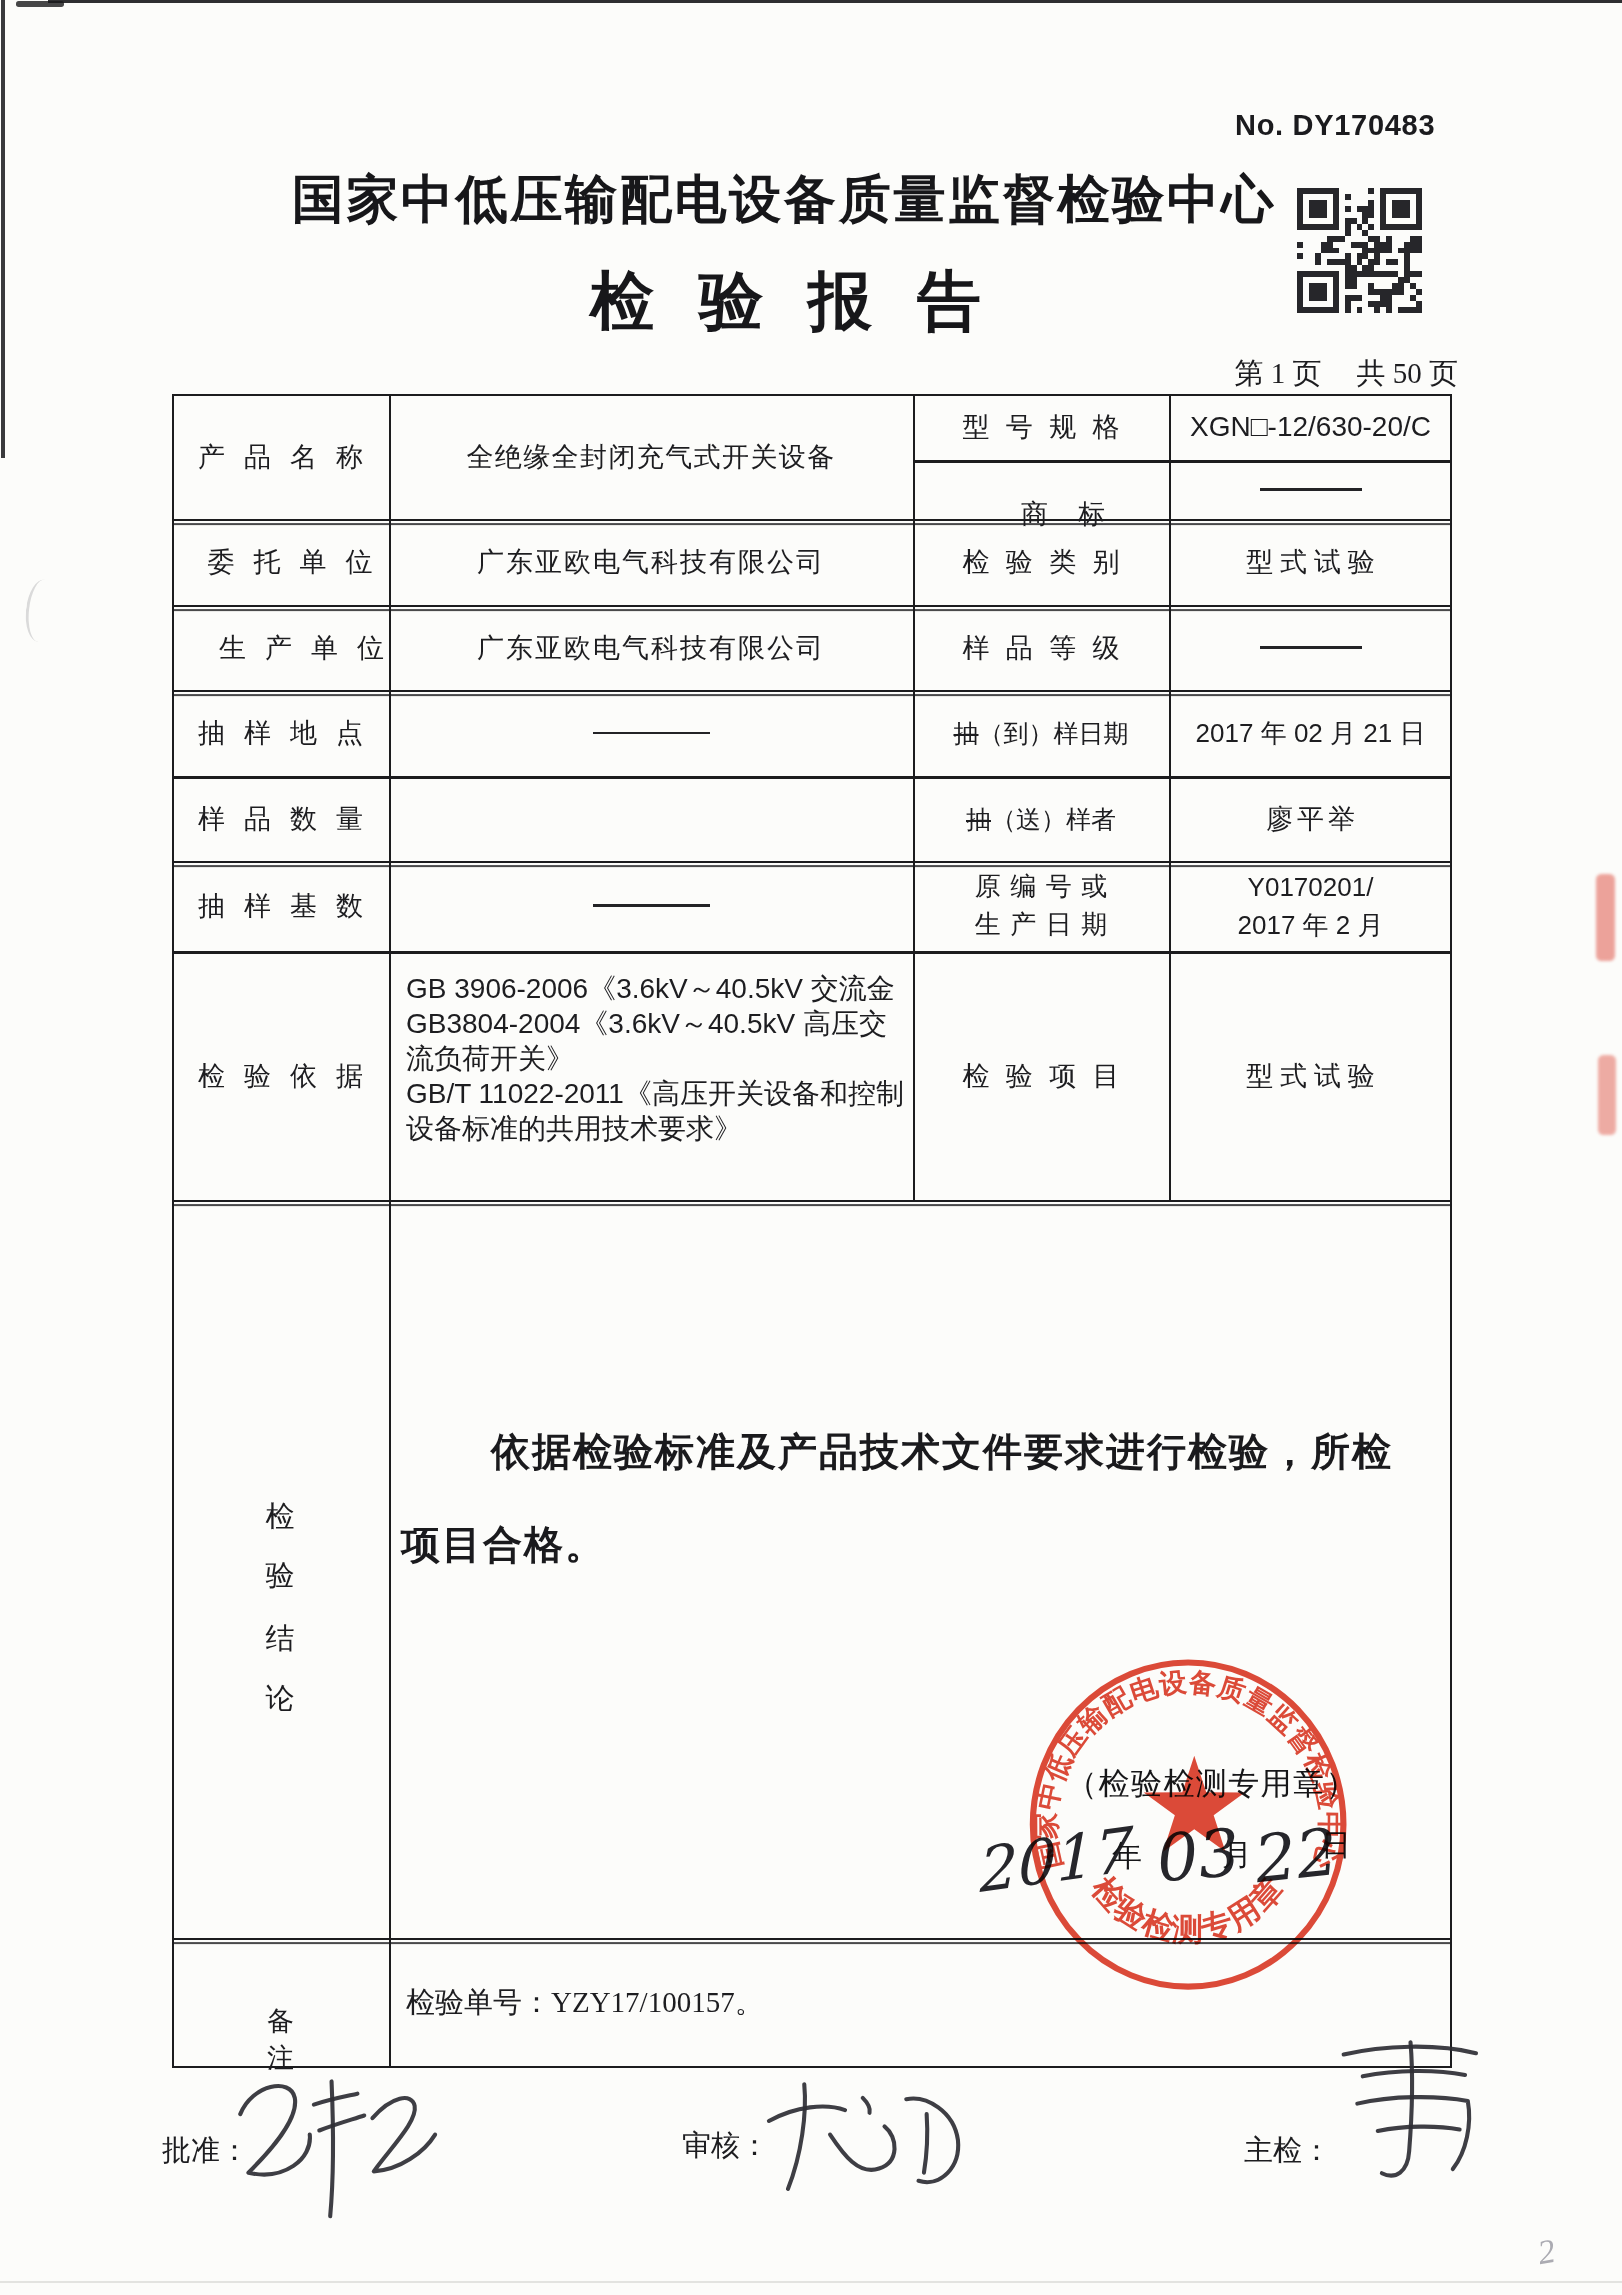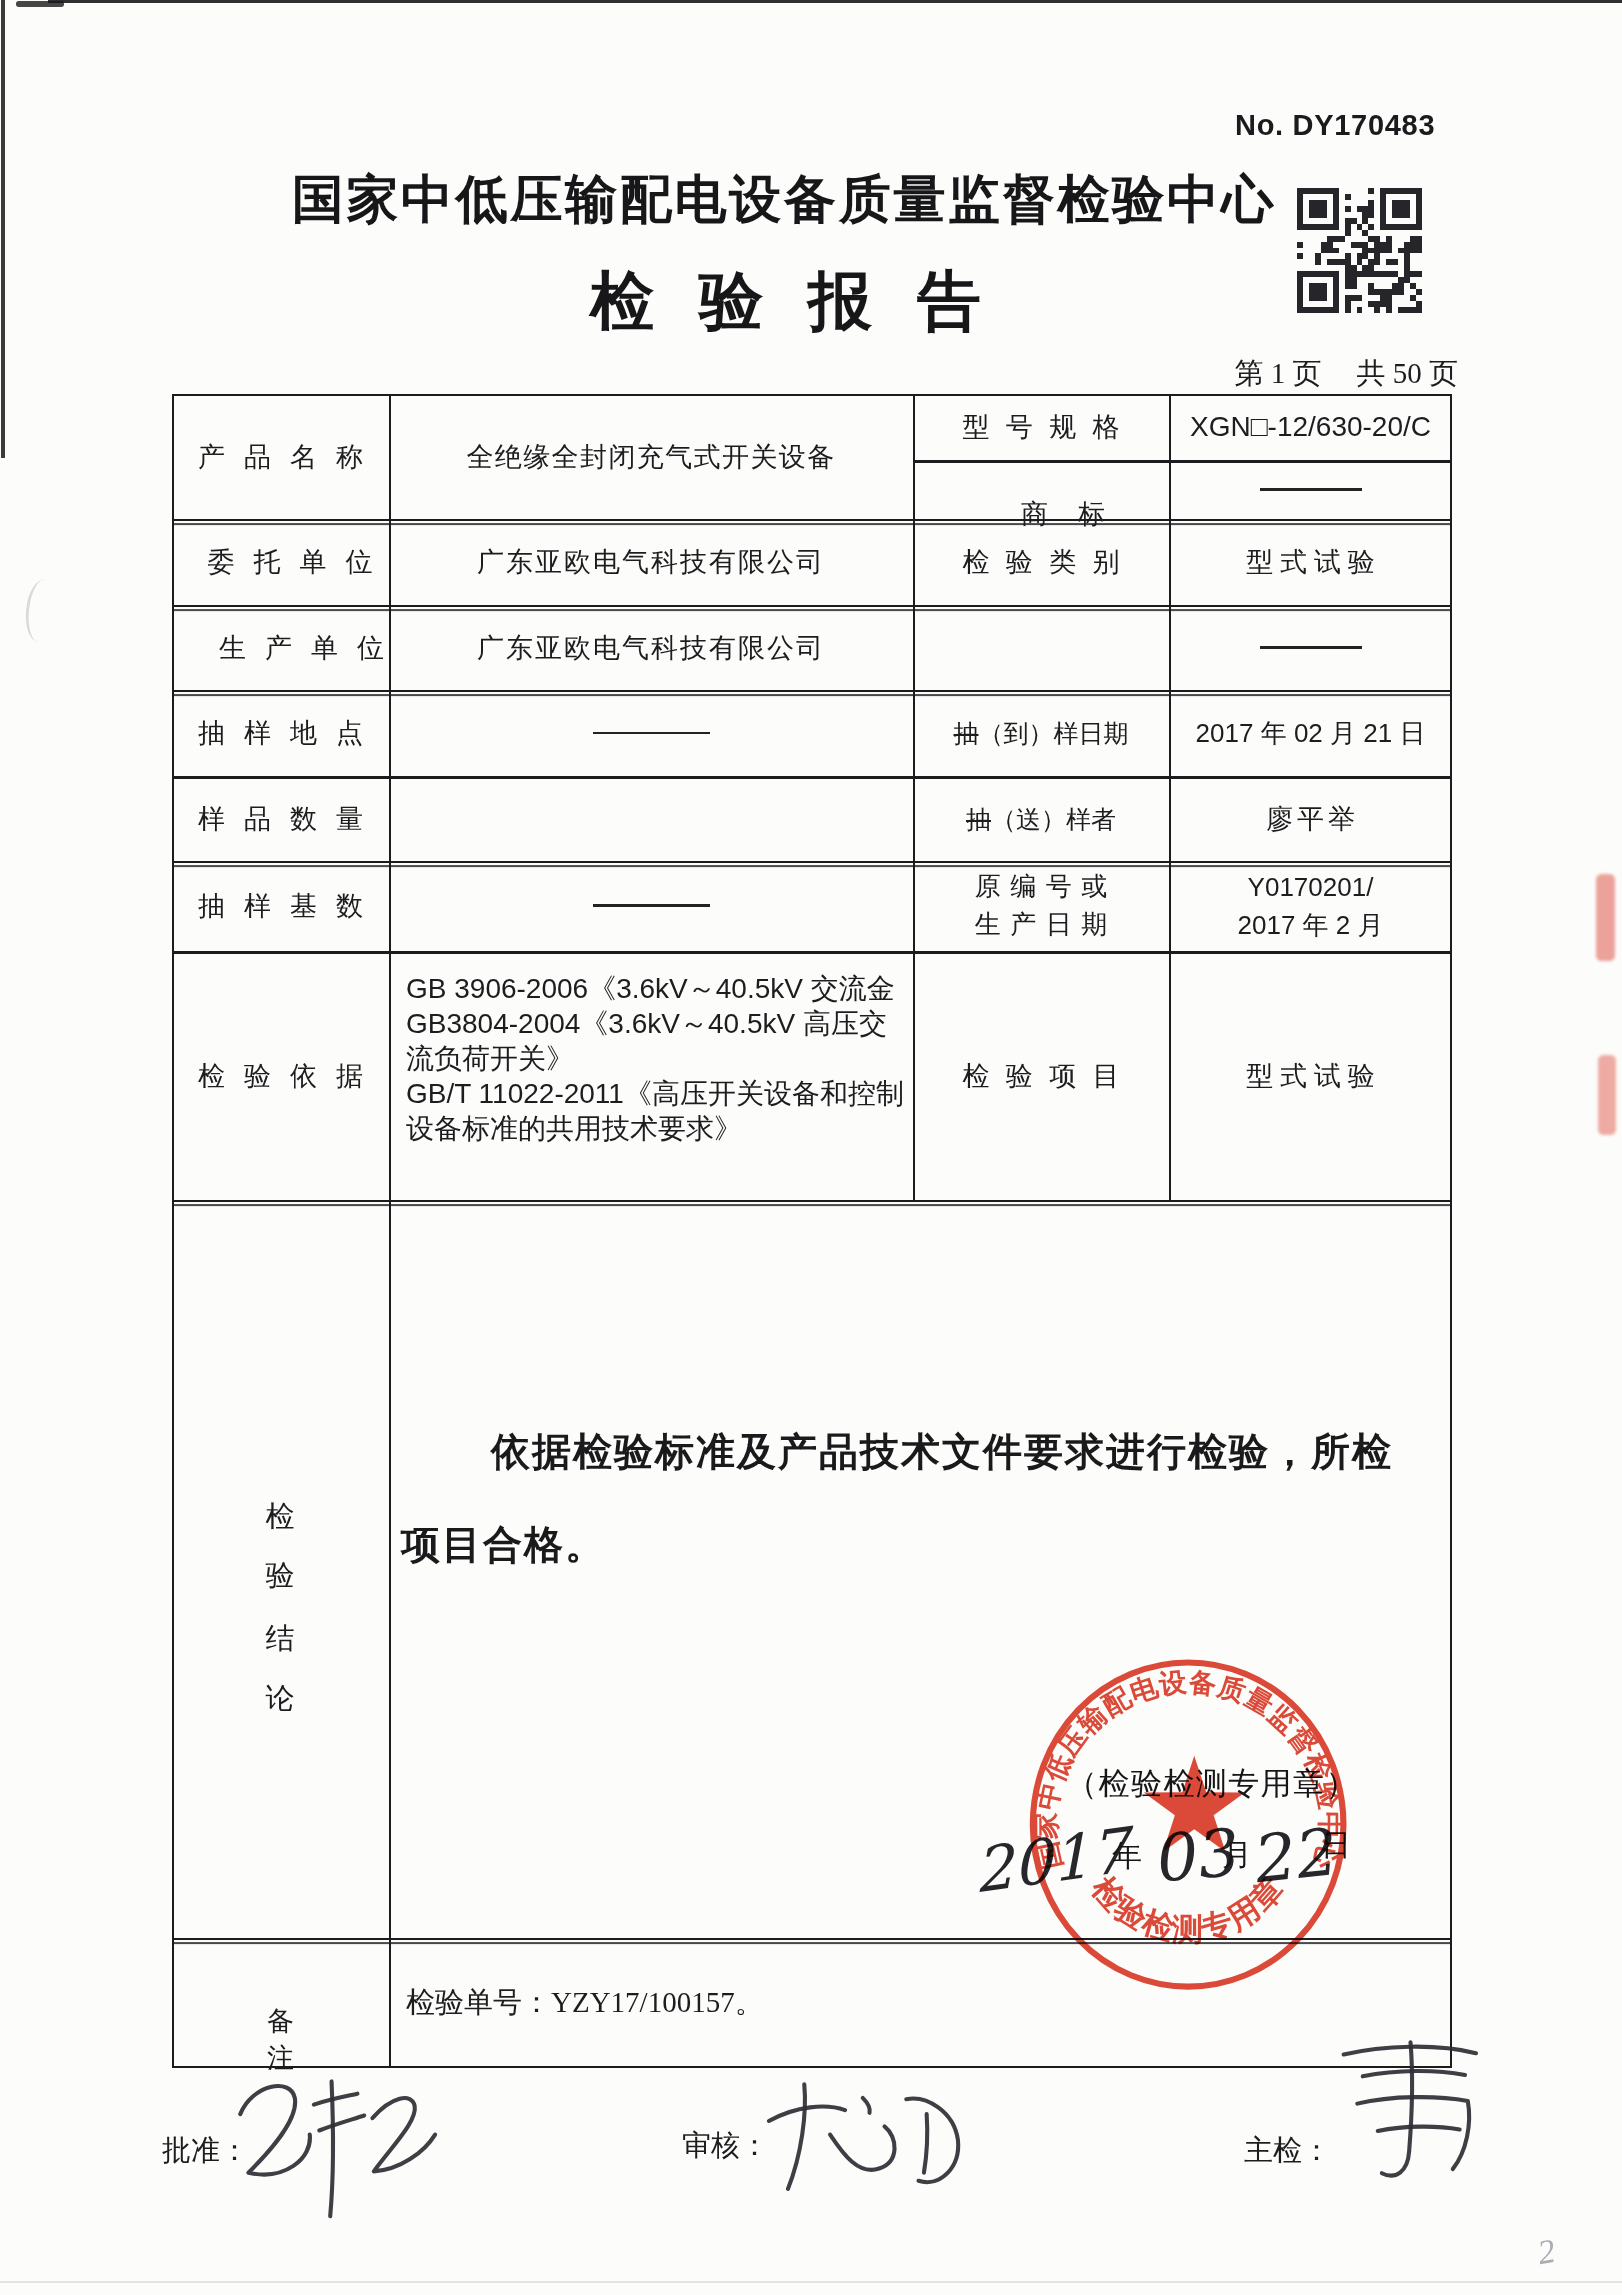--- a/index.html
+++ b/index.html
@@ -312,20 +312,23 @@
       <span class="ls24">检验类别</span>
     </div>
   <div class="abs val" style="left:1169px;top:519px;width:283px;height:86px;">
       <span class="ls10">型式试验</span>
     </div>
 
   <div class="abs lbl" style="left:172px;top:605px;width:217px;height:85px;padding-left:21px;">
       <span class="ls28">生产单位</span>
     </div>
   <div class="abs val" style="left:389px;top:605px;width:524px;height:85px;letter-spacing:2px;">广东亚欧电气科技有限公司</div>
+  <div class="abs lbl" style="left:913px;top:605px;width:256px;height:85px;">
+      <span class="ls24">样品等级</span>
+    </div>
   <div class="abs val" style="left:1169px;top:605px;width:283px;height:85px;">
       <span class="dash" style="width:102px;"></span>
     </div>
 
   <div class="abs lbl" style="left:172px;top:690px;width:217px;height:86px;">
       <span class="ls28">抽样地点</span>
     </div>
   <div class="abs val" style="left:389px;top:690px;width:524px;height:86px;">
       <span class="dash" style="width:117px;"></span>
     </div>

